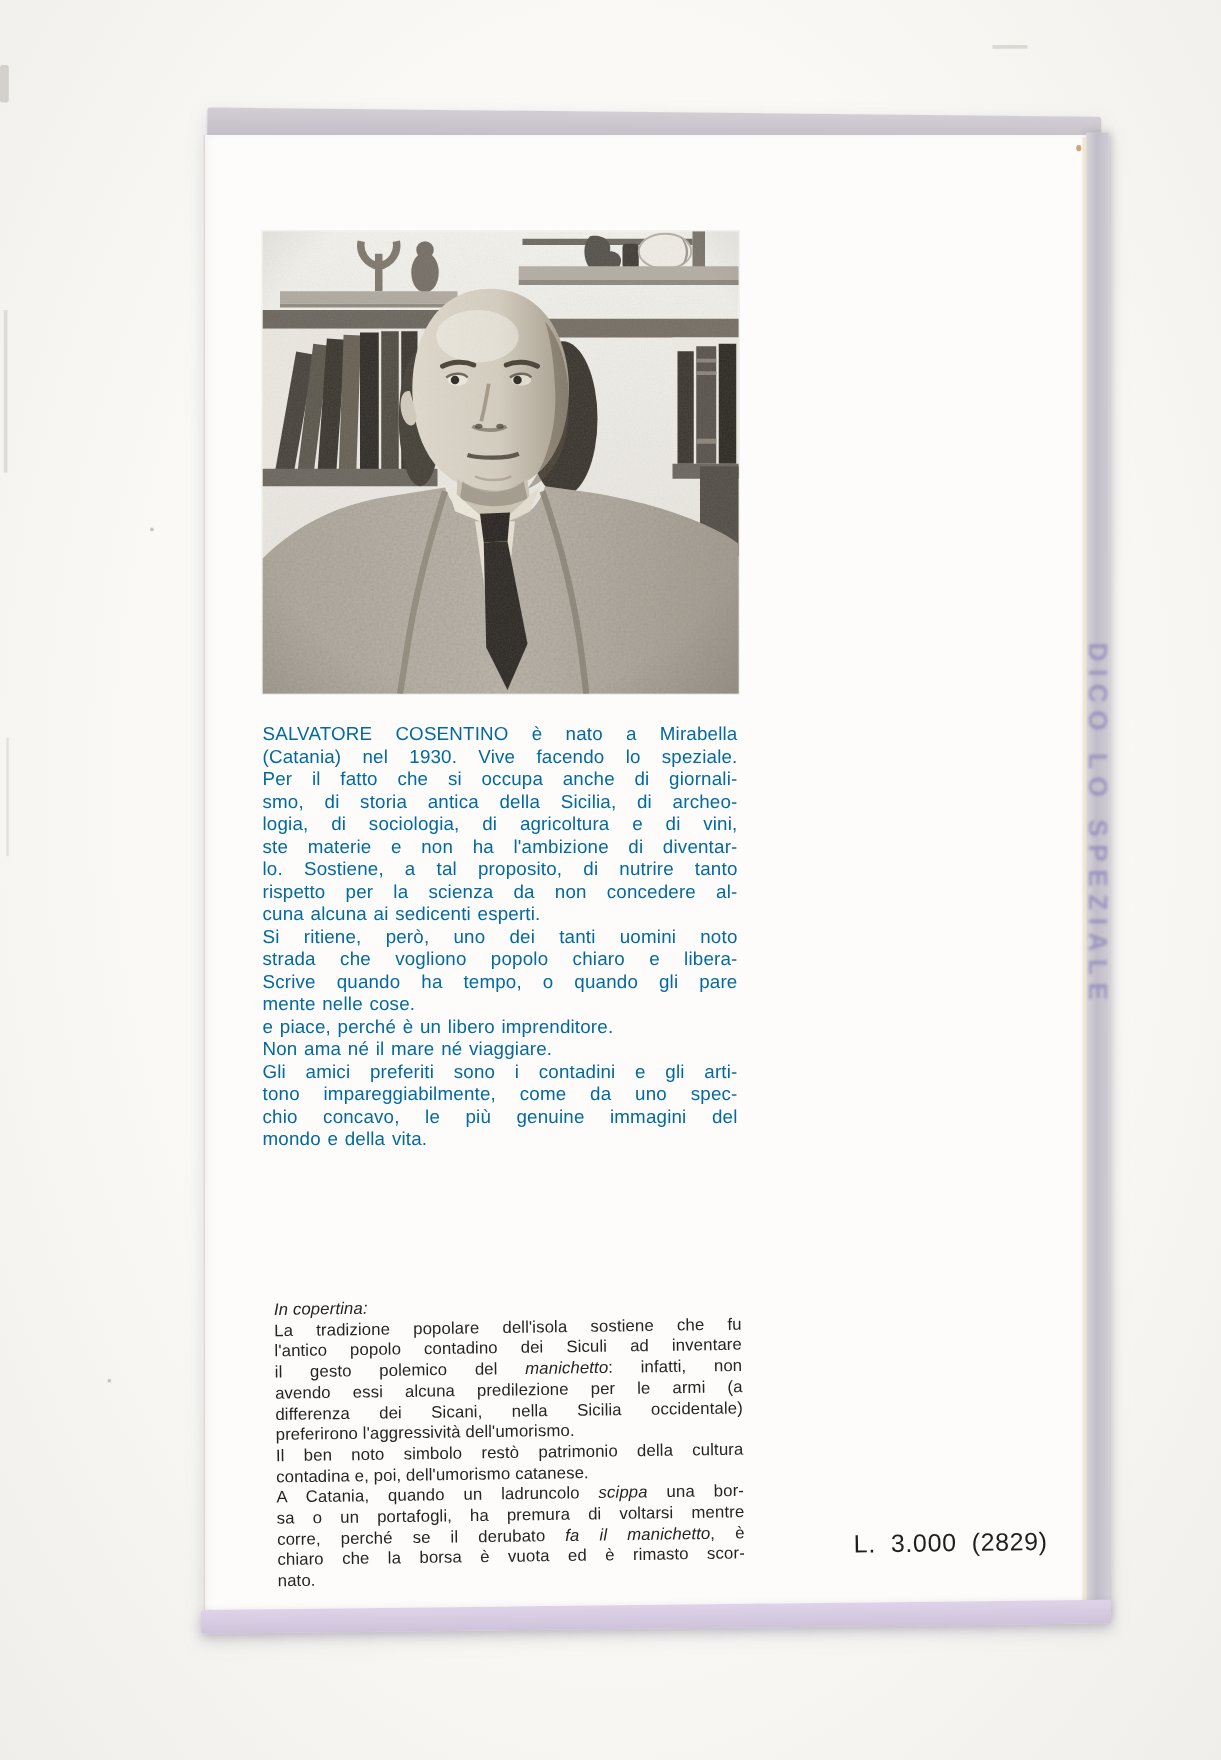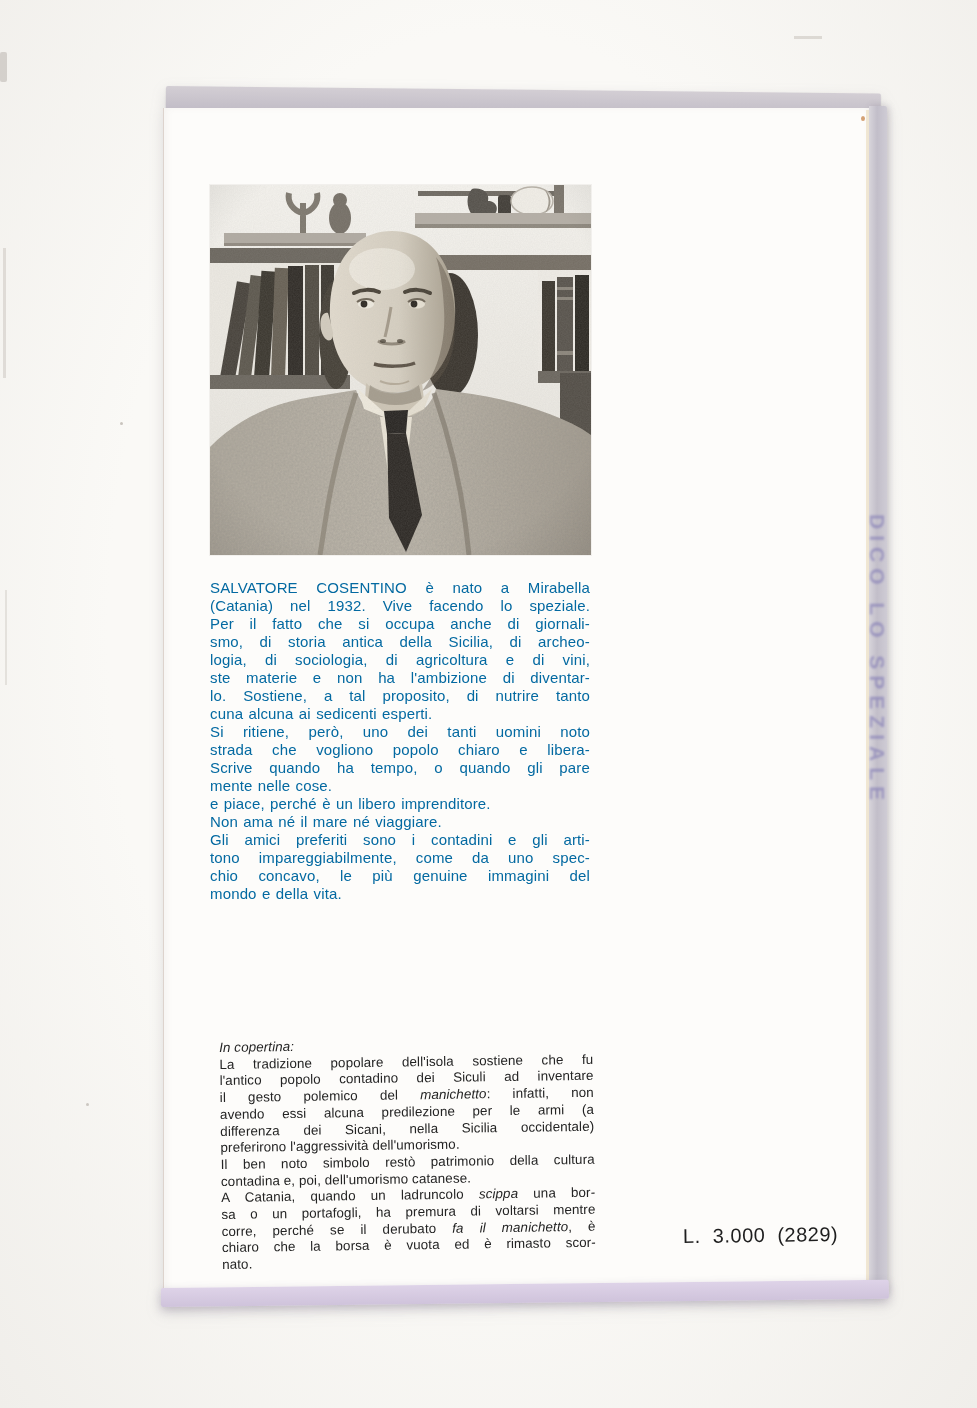--- a/index.html
+++ b/index.html
@@ -228,26 +228,27 @@
             <path d="M 177,249 L 196,248 L 212,330 L 196,367 L 179,333 Z" fill="#2b2723"></path>
           </g>
 
           <rect width="381" height="370" fill="url(#vignG)"></rect>
           <rect width="381" height="370" filter="url(#grainF)" opacity="0.32"></rect>
         </svg>
       </div>
 
       <div class="bio">
           <div class="line j">SALVATORE COSENTINO è nato a Mirabella</div>
-          <div class="line j">(Catania) nel 1932. Vive facendo lo speziale.</div>
+          <div class="line j">(Catania) nel 1930. Vive facendo lo speziale.</div>
           <div class="line j">Per il fatto che si occupa anche di giornali-</div>
           <div class="line j">smo, di storia antica della Sicilia, di archeo-</div>
           <div class="line j">logia, di sociologia, di agricoltura e di vini,</div>
           <div class="line j">ste materie e non ha l'ambizione di diventar-</div>
           <div class="line j">lo. Sostiene, a tal proposito, di nutrire tanto</div>
+          <div class="line j">rispetto per la scienza da non concedere al-</div>
           <div class="line">cuna alcuna ai sedicenti esperti.</div>
           <div class="line j">Si ritiene, però, uno dei tanti uomini noto</div>
           <div class="line j">strada che vogliono popolo chiaro e libera-</div>
           <div class="line j">Scrive quando ha tempo, o quando gli pare</div>
           <div class="line">mente nelle cose.</div>
           <div class="line">e piace, perché è un libero imprenditore.</div>
           <div class="line">Non ama né il mare né viaggiare.</div>
           <div class="line j">Gli amici preferiti sono i contadini e gli arti-</div>
           <div class="line j">tono impareggiabilmente, come da uno spec-</div>
           <div class="line j">chio concavo, le più genuine immagini del</div>

